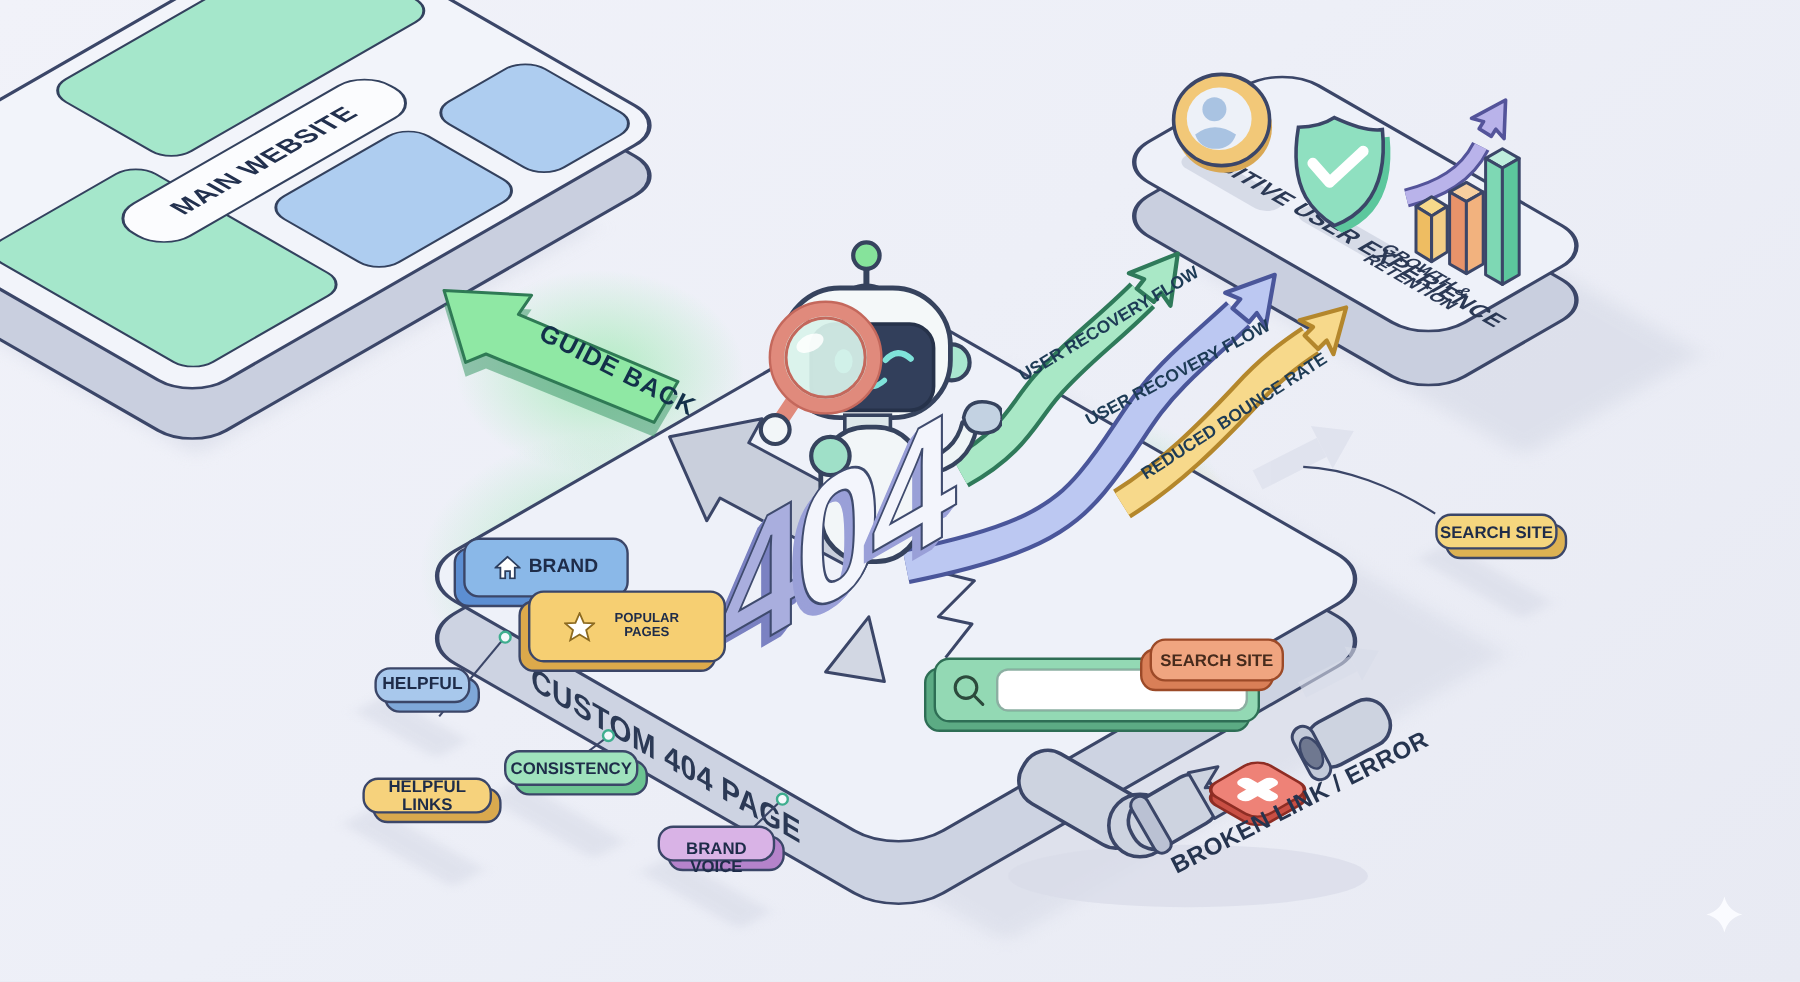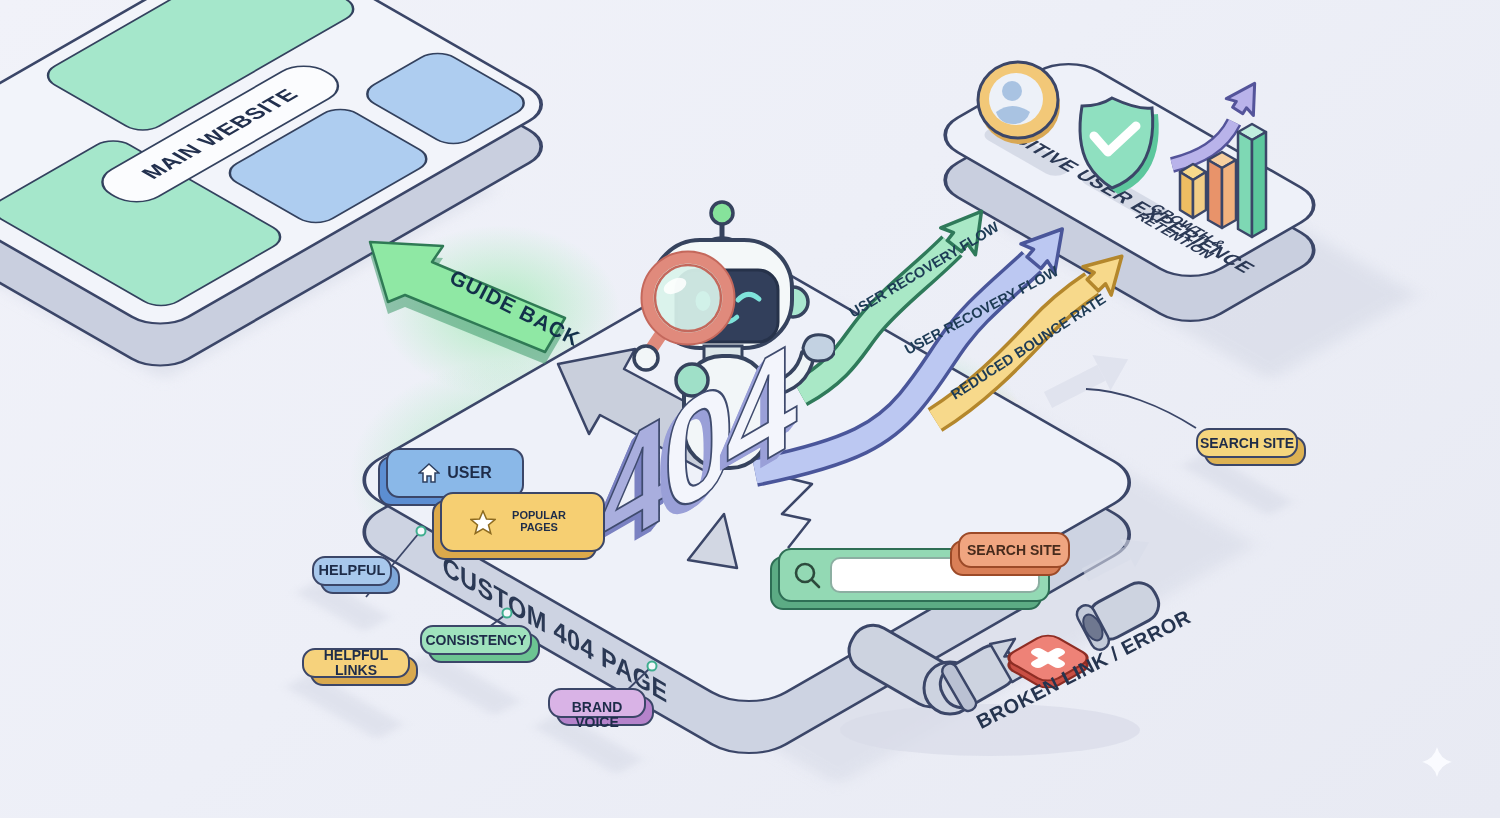--- a/index.html
+++ b/index.html
@@ -247,21 +247,21 @@
   <div class="digits">
     <span class="d-lav">4</span><span class="d-wht">0</span><span class="d-wht">4</span>
   </div>
 
   <div class="chip x" style="left:386px;top:448px;width:138px;height:50px;">
     <div class="c-side" style="background:#5c8ed2;"></div>
     <div class="c-top" style="background:#8ab8e8;">
       <svg width="22" height="20" viewBox="0 0 22 20">
           <path d="M11,1 L21,10 L17,10 L17,19 L13,19 L13,13 L9,13 L9,19 L5,19 L5,10 L1,10 Z" fill="#ffffff" stroke="#2c3e5f" stroke-width="1.5"></path>
         </svg>
-      <span style="font-size:16px;">USER</span>
+      <span style="font-size:16px;">BRAND</span>
     </div>
   </div>
   <div class="chip x" style="left:440px;top:492px;width:165px;height:60px;">
     <div class="c-side" style="background:#dca94b;"></div>
     <div class="c-top" style="background:#f6cf72;">
       <svg width="26" height="25" viewBox="0 0 26 25">
           <path d="M13,1 L16.5,9 L25,9.5 L18.5,15 L20.8,23.5 L13,18.8 L5.2,23.5 L7.5,15 L1,9.5 L9.5,9 Z" fill="#ffffff" stroke="#8c6a20" stroke-width="1.5"></path>
         </svg>
       <span style="font-size:11px;width:72px;">POPULAR PAGES</span>
     </div>

